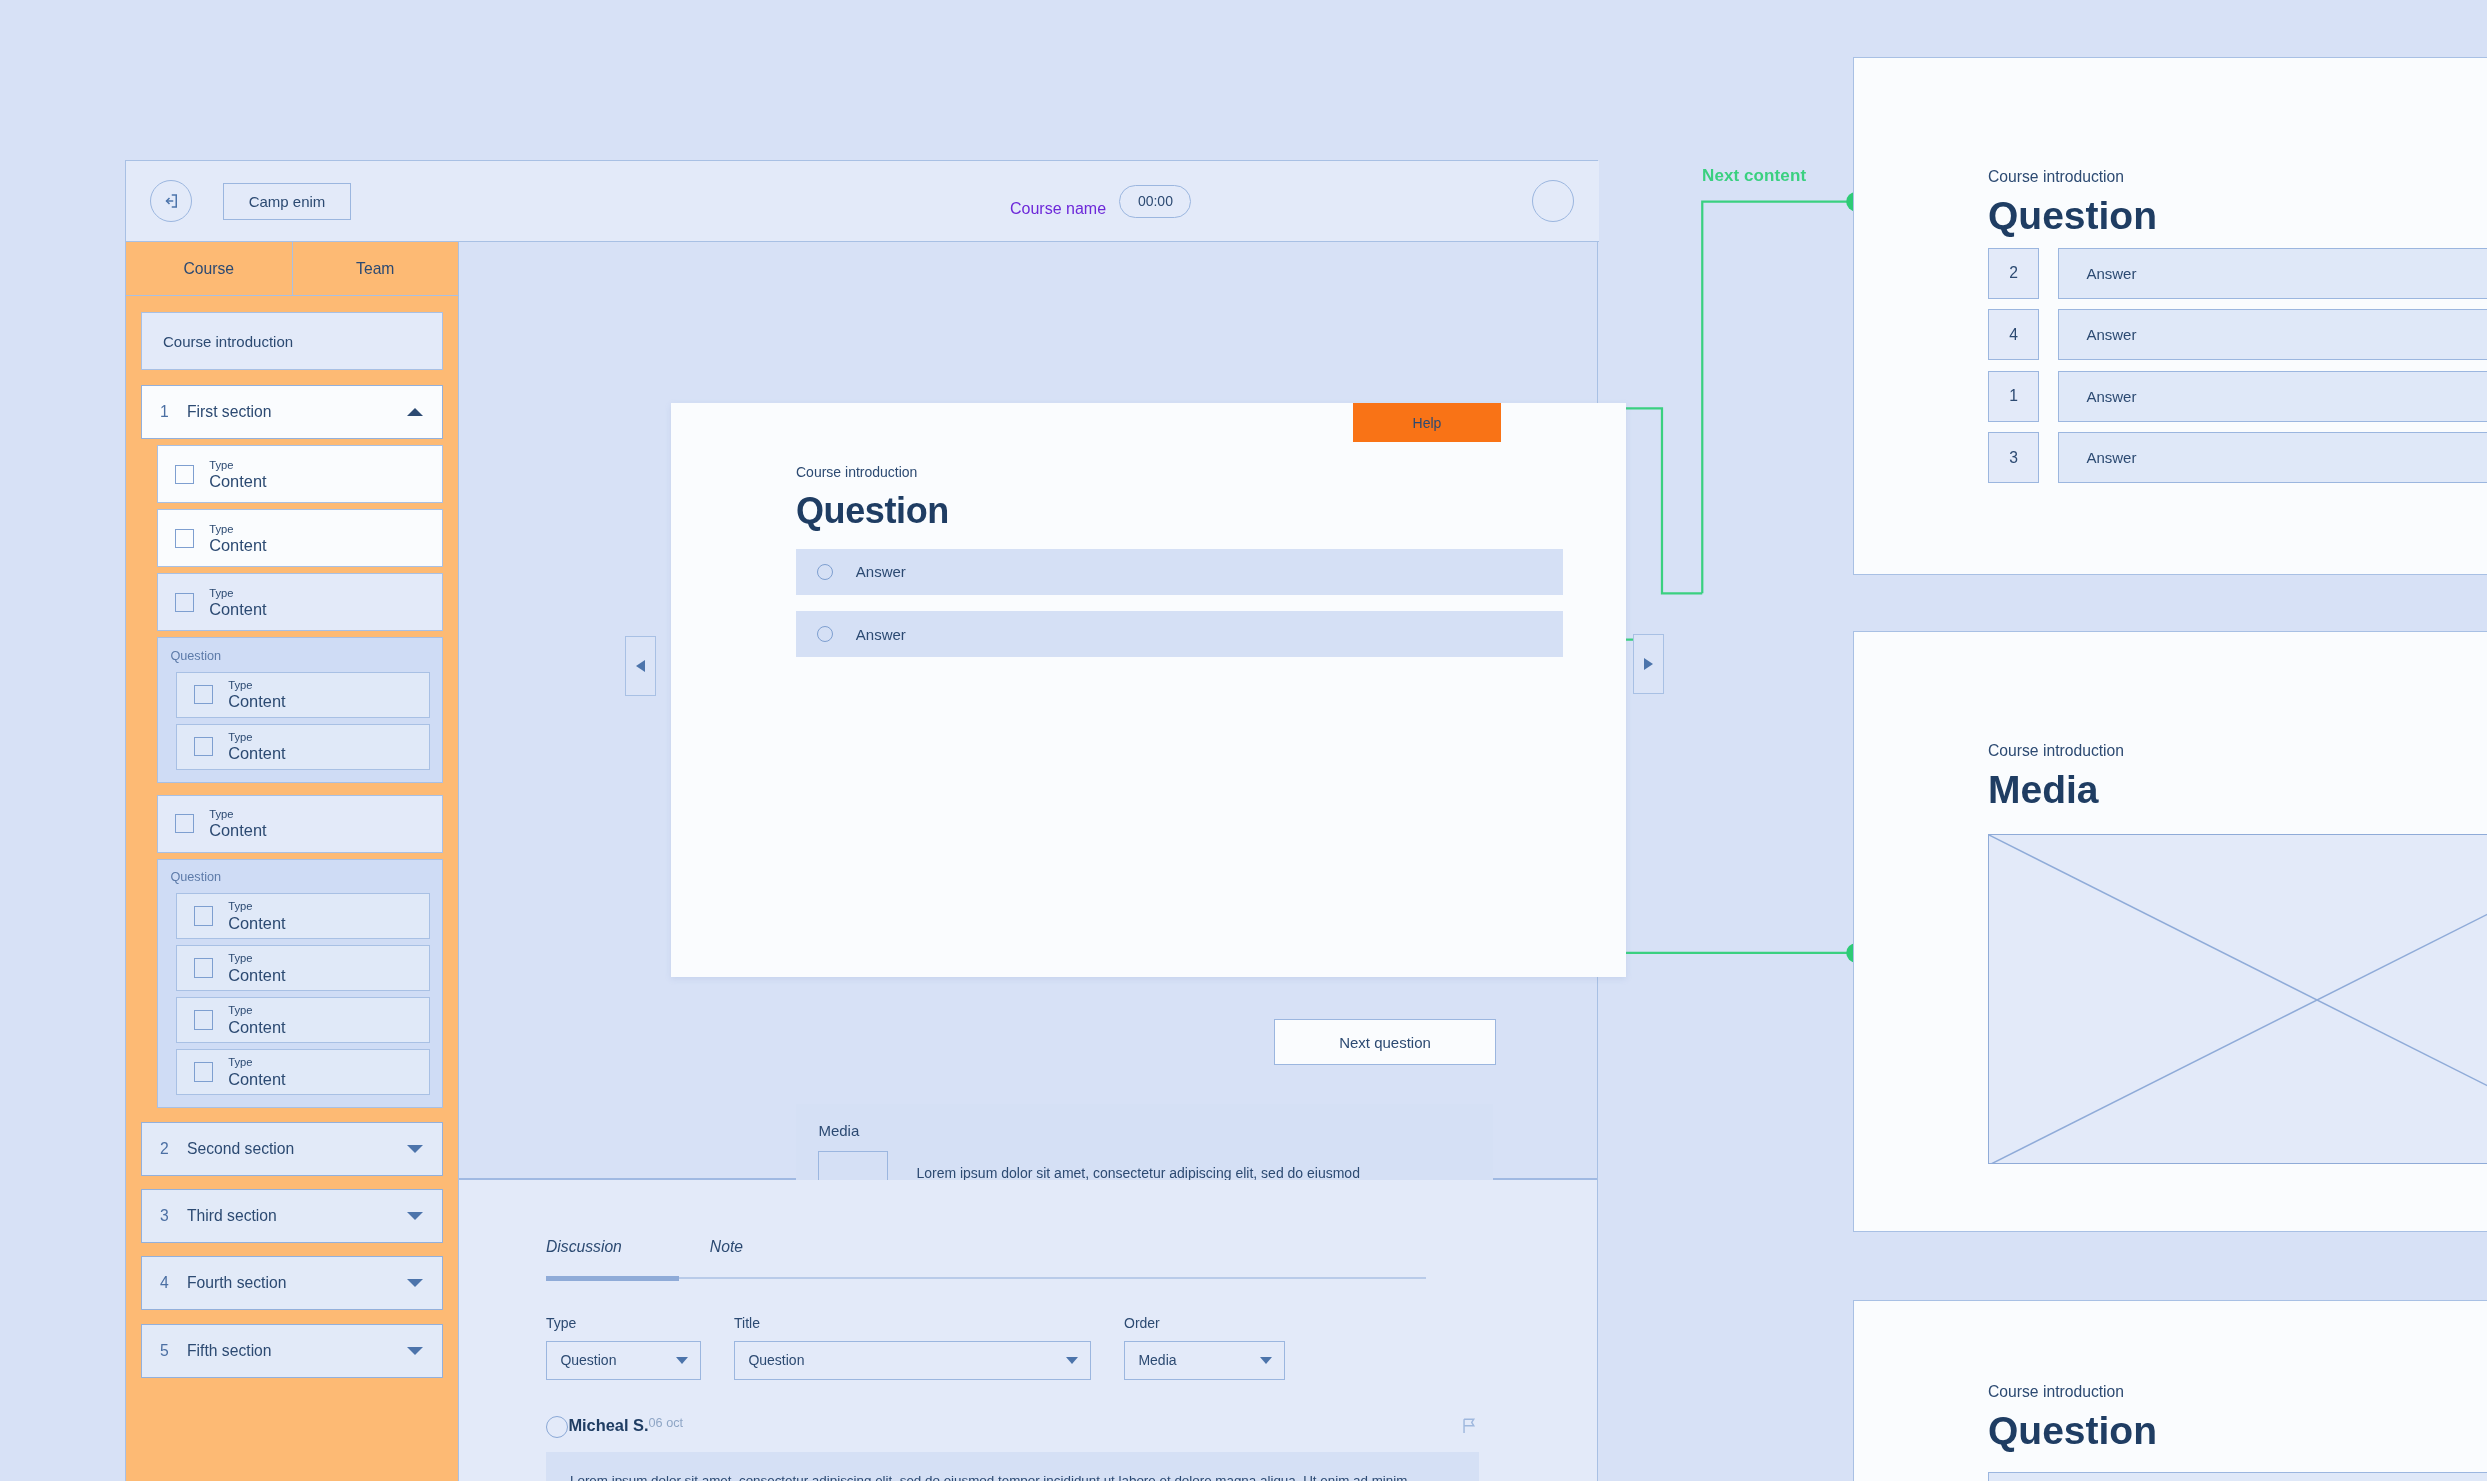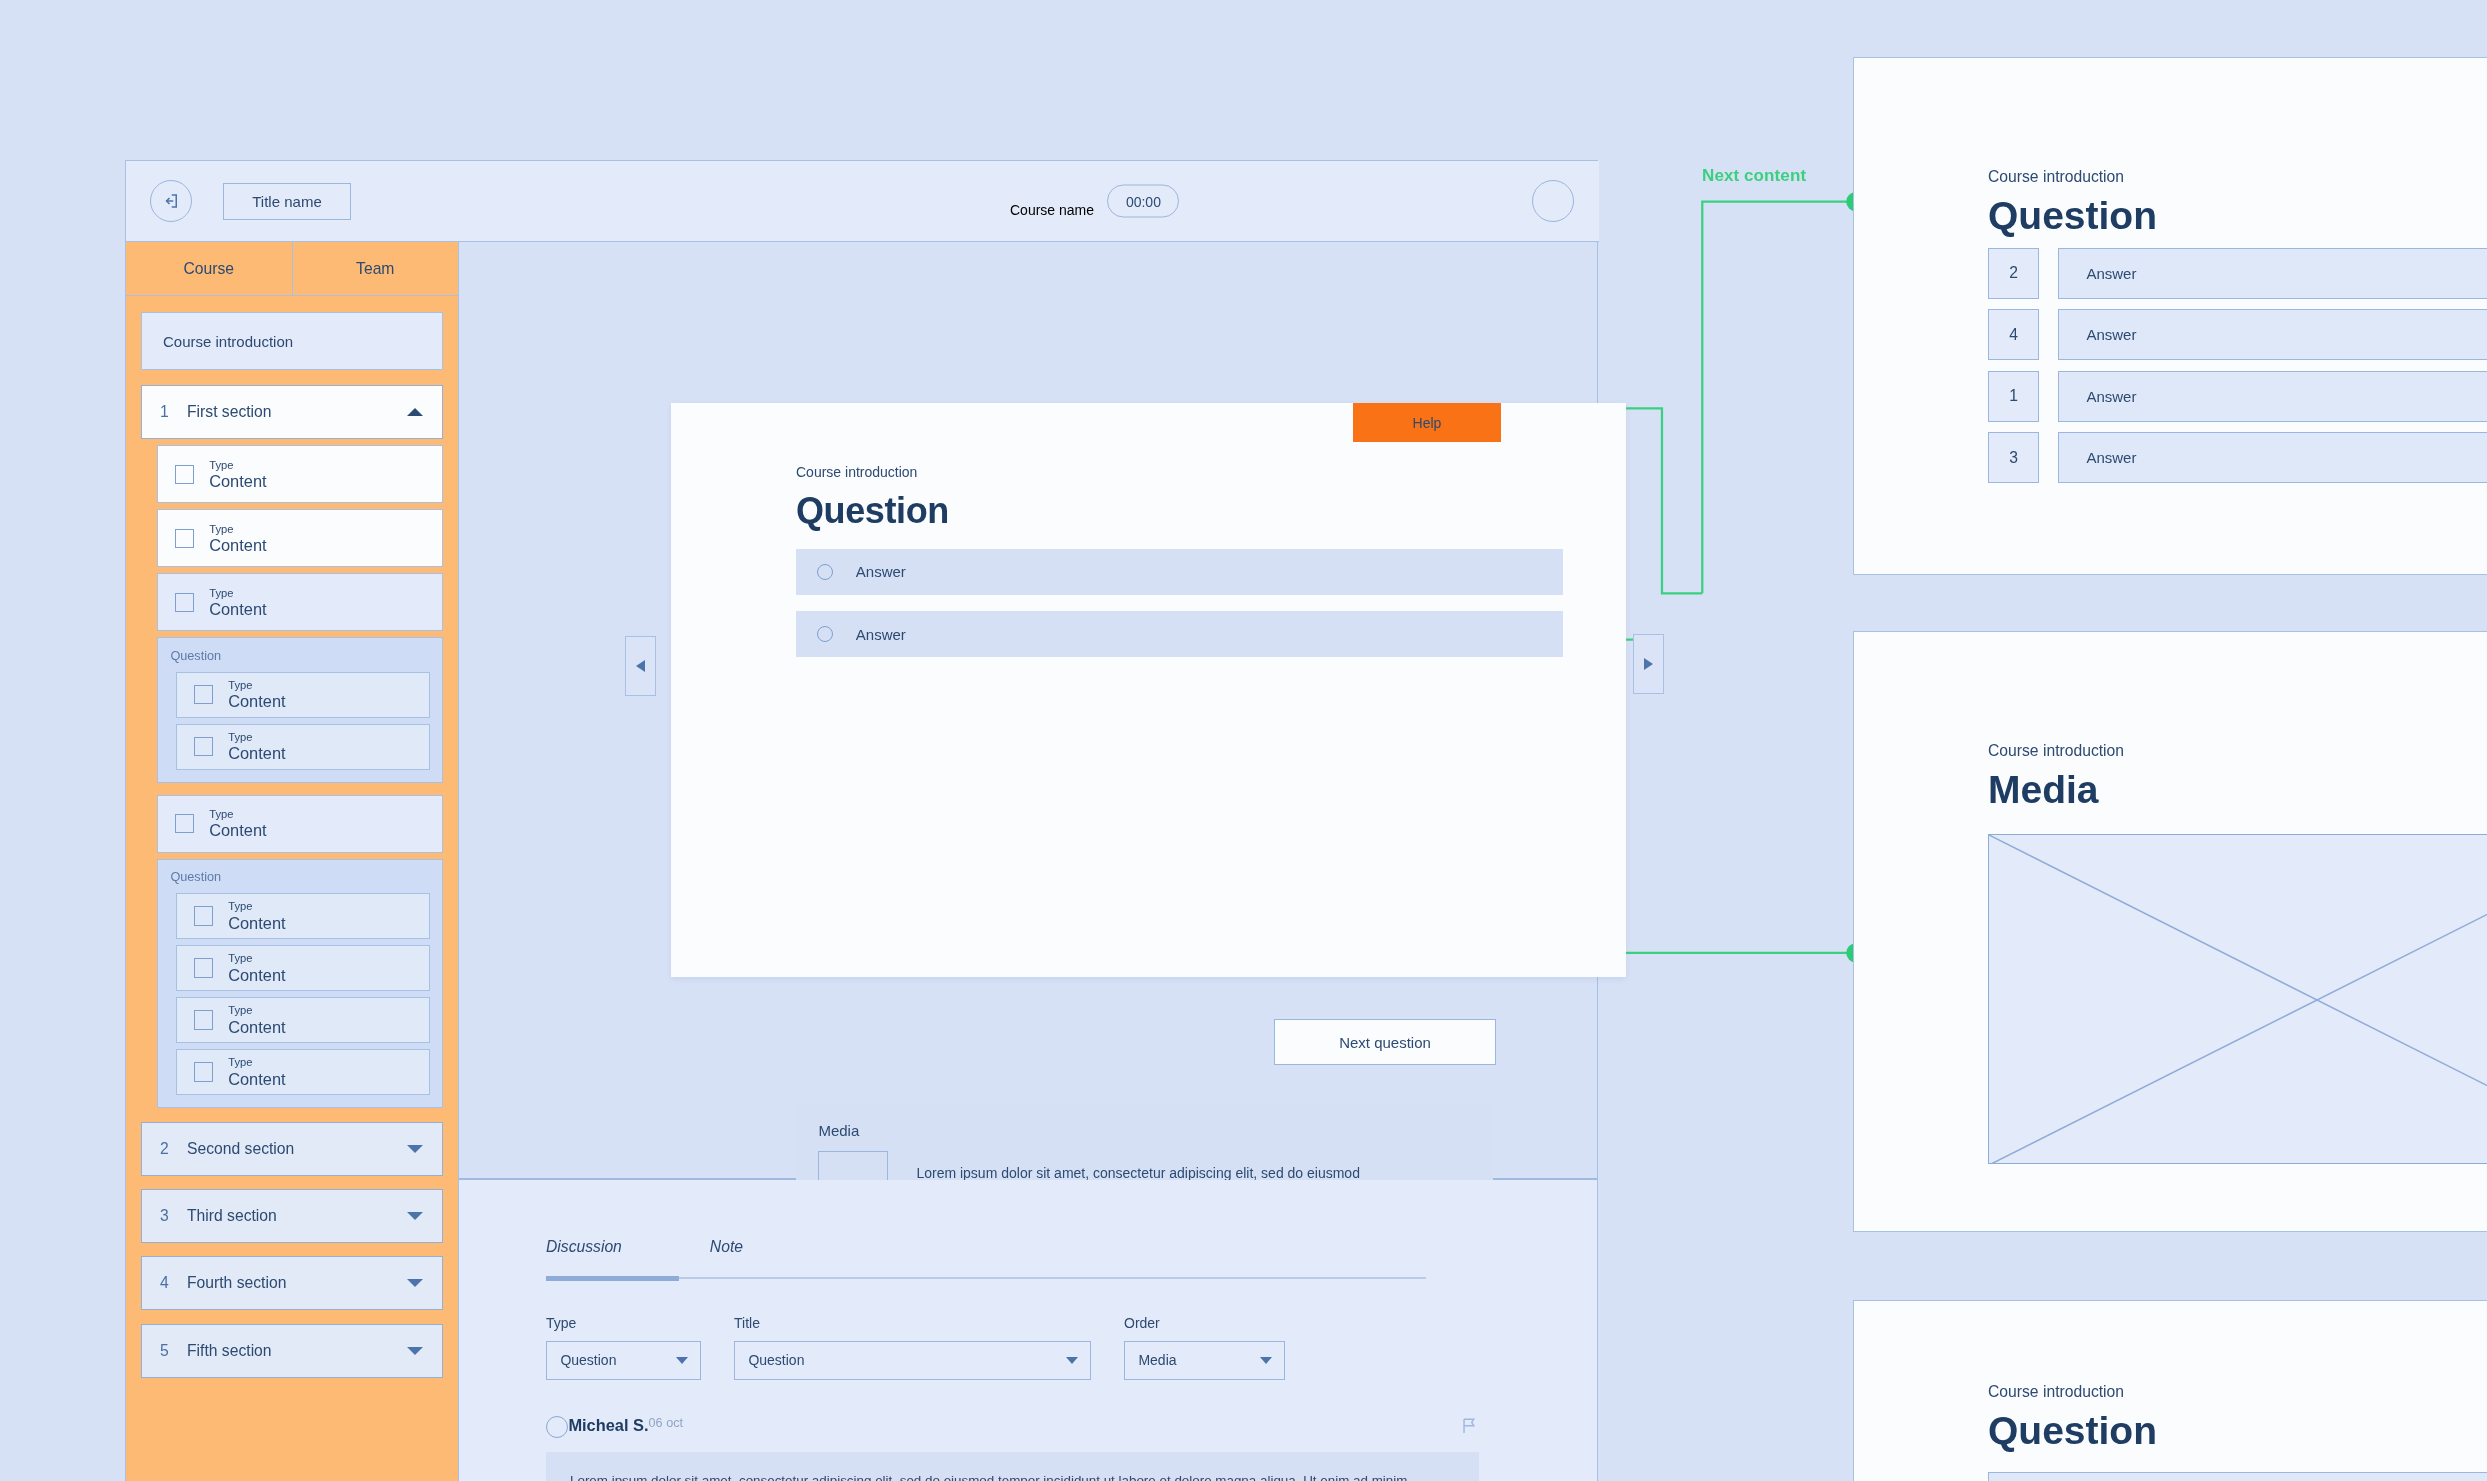--- a/index.html
+++ b/index.html
@@ -31,21 +31,21 @@
   }
   .camp-name {
     margin-left: 31px; width: 128px; height: 37px;
     border: 1.5px solid #9bb6df; display: flex; align-items: center; justify-content: center;
     font-size: 15px; color: #2c4a72;
   }
   .header-center {
     position: absolute; left: 884px; top: 50%; transform: translateY(-50%);
     display: flex; align-items: center; gap: 13.4px;
   }
-  .header-center .cn { font-size: 14px; color: #000000; margin-top: 16px; }
+  .header-center .cn { font-size: 16px; color: #6d28d9; margin-top: 16px; }
   .timer-pill {
     width: 72px; height: 33px; border: 1.5px solid #9bb6df; border-radius: 16.4px;
     display: flex; align-items: center; justify-content: center;
     font-size: 14px; color: #2c4a72;
   }
   .avatar-circle {
     position: absolute; right: 25px; top: 50%; transform: translateY(-50%);
     width: 42px; height: 42px; border-radius: 50%; border: 1.5px solid #9bb6df;
   }
 
@@ -250,21 +250,21 @@
   <div id="app-window" class="bx">
 
     <div id="app-header">
       <div class="logout-circle">
         <svg width="18" height="18" viewBox="0 0 24 24" fill="none" stroke="#4c74ab" stroke-width="2">
           <path d="M13 4h6v16h-6"></path>
             <path d="M10 8l-4 4 4 4"></path>
             <path d="M6 12h9"></path>
         </svg>
       </div>
-      <div class="camp-name">Title name</div>
+      <div class="camp-name">Camp enim</div>
       <div class="header-center">
         <span class="cn">Course name</span>
         <span class="timer-pill">00:00</span>
       </div>
       <div class="avatar-circle"></div>
     </div>
 
     <div id="sidebar">
       <div class="side-tabs">
         <div class="side-tab">Course</div>

